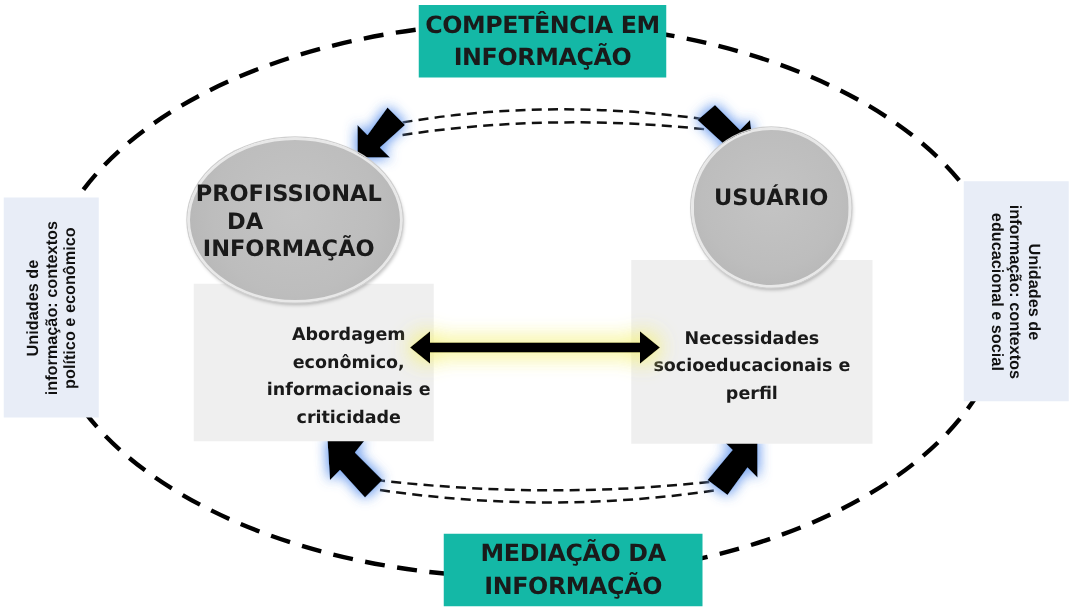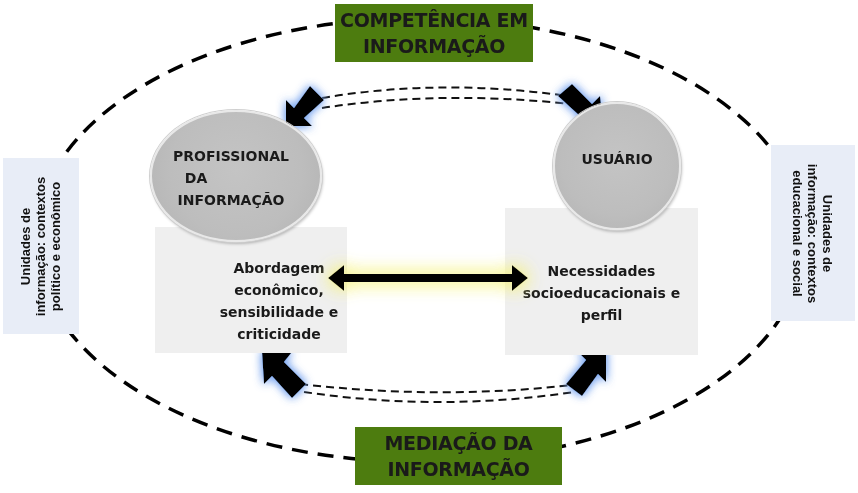--- a/index.html
+++ b/index.html
@@ -1,30 +1,30 @@
 <!DOCTYPE html>
 <html><head>
 <meta charset="utf-8">
 <style>
   html, body { margin: 0; padding: 0; background: #ffffff; }
   body { width: 858px; height: 493px; position: relative; overflow: hidden;
          font-family: "DejaVu Sans", sans-serif; }
   #canvas { position: absolute; left: 0; top: 0; width: 858px; height: 493px; }
   .box { position: absolute; display: flex; align-items: center; justify-content: center;
          text-align: center; color: #1a1a1a; font-weight: bold; box-sizing: border-box; }
-  .green-box { background: #4d7c0f; font-size: 19px; line-height: 26px; letter-spacing: -0.3px; }
+  .green-box { background: #14b8a6; font-size: 19px; line-height: 26px; letter-spacing: -0.3px; }
   .gray-box { background: #efefef; font-size: 14px; line-height: 22px; }
   .side-box { background: #e8edf7; font-family: "Liberation Sans", sans-serif;
               font-size: 13px; line-height: 15px; font-weight: bold; color: #111; }
   .side-box .rot { white-space: nowrap; text-align: center; }
   .circle { position: absolute; border-radius: 50%;
             background: radial-gradient(circle at 50% 45%, #c4c4c4 0%, #bdbdbd 60%, #b2b2b2 100%);
             border: 2px solid #e8e8e8; box-shadow: 0 0 0 1px #cfcfcf, 1px 2px 3px rgba(0,0,0,0.25);
             display: flex; align-items: center; justify-content: center; text-align: center;
-            font-weight: bold; color: #1a1a1a; font-size: 14px; line-height: 22px; box-sizing: border-box; }
+            font-weight: bold; color: #1a1a1a; font-size: 18px; line-height: 22px; box-sizing: border-box; }
   .label-line { display: block; }
 </style>
 </head>
 <body>
 
 <svg id="canvas" width="858" height="493" viewBox="0 0 858 493" xmlns="http://www.w3.org/2000/svg">
   <defs>
     <filter id="blueGlow" x="-60%" y="-60%" width="220%" height="220%">
       <feGaussianBlur in="SourceAlpha" stdDeviation="5" result="b"></feGaussianBlur>
       <feFlood flood-color="#7aa6f0" flood-opacity="0.9"></feFlood>
@@ -69,21 +69,21 @@
 
   <g filter="url(#blueGlow)">
     <polygon points="566,384 582,396 598,374 606,382 606,350 578,352 586,360" fill="#000"></polygon>
   </g>
 </svg>
 
 <div class="box gray-box" style="left:155px; top:227px; width:192px; height:126px; padding-top:22px; padding-left:0px;">
   <div style="margin-left:56px;">
     <span class="label-line">Abordagem</span>
     <span class="label-line">econômico,</span>
-    <span class="label-line">sensibilidade e</span>
+    <span class="label-line">informacionais e</span>
     <span class="label-line">criticidade</span>
   </div>
 </div>
 
 <div class="box gray-box" style="left:505px; top:208px; width:193px; height:147px; padding-top:22px;justify-content:center;">
   <div>
     <span class="label-line">Necessidades</span>
     <span class="label-line">socioeducacionais e</span>
     <span class="label-line">perfil</span>
   </div>

